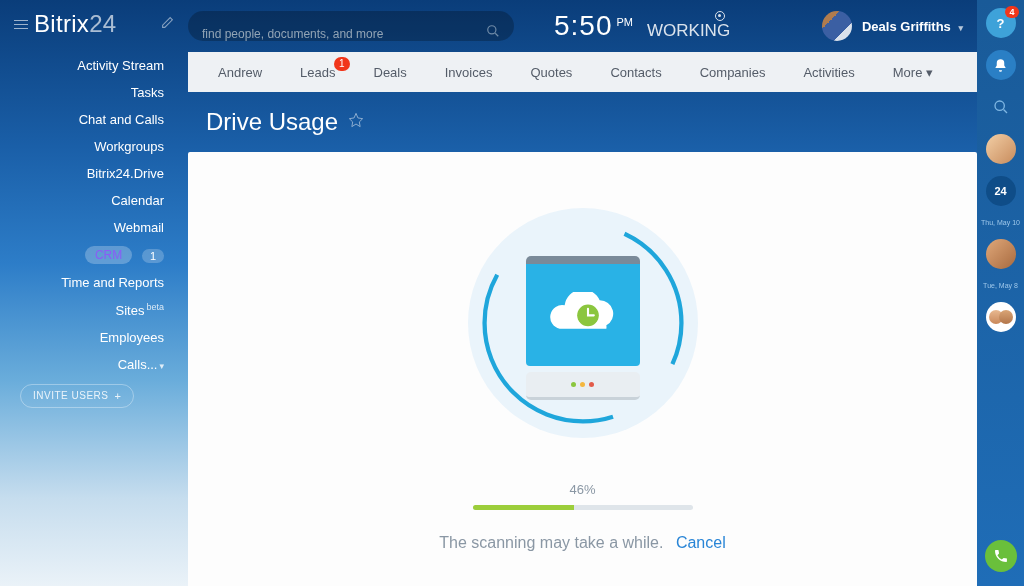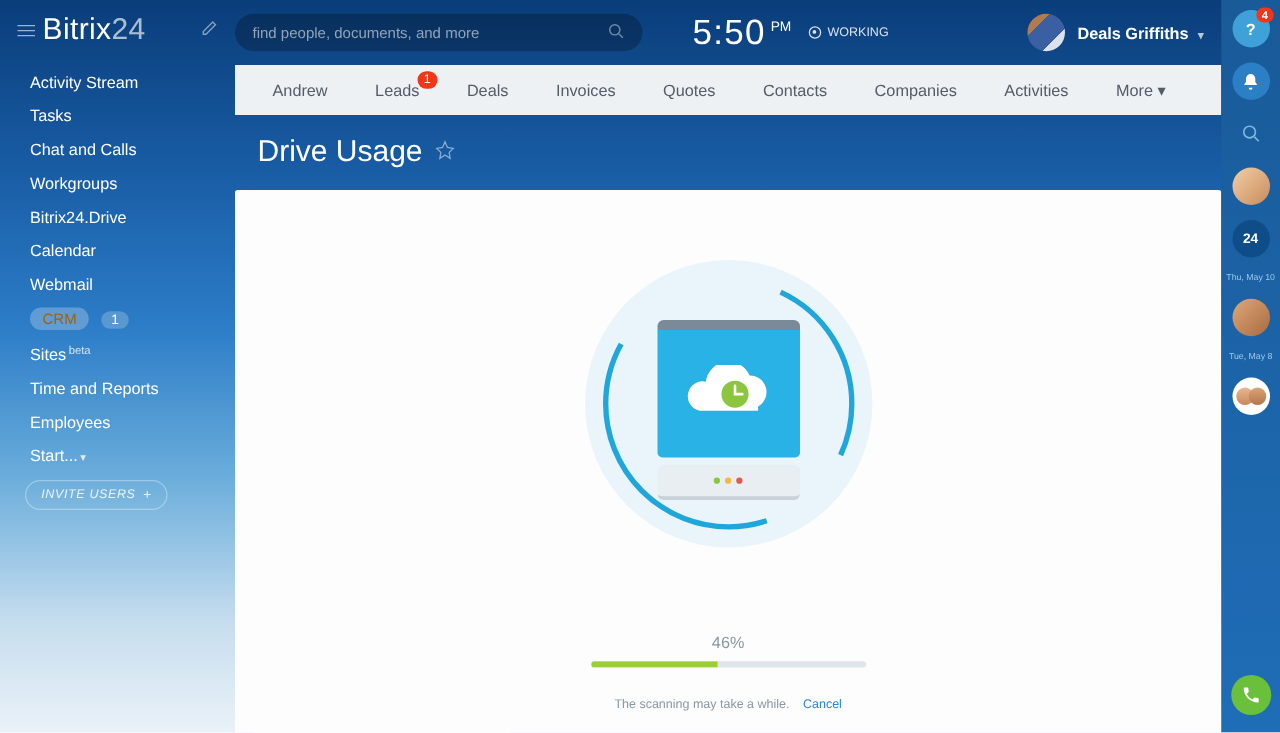--- a/index.html
+++ b/index.html
@@ -11,41 +11,41 @@
 .app-root { display: flex; height: 100%; }
 
 
 .sidebar { width: 188px; padding: 10px 0 0 0; color: #fff; font-size: 13px; }
 .brand-row { display: flex; align-items: center; padding: 0 14px 14px 14px; }
 .hamburger { width: 14px; margin-right: 6px; opacity: 0.6; cursor: pointer; }
 .hamburger div { height: 1px; background: #fff; margin: 3px 0; }
 .brand { font-size: 24px; font-weight: 400; letter-spacing: 0.3px; }
 .brand .b24 { opacity: 0.65; }
 .brand-edit { margin-left: auto; opacity: 0.5; cursor: pointer; }
-.nav { list-style: none; }
+.nav { list-style: none; text-align: right; }
 .nav li { padding: 6px 24px; cursor: pointer; position: relative; }
-.nav li.active .pill { background: rgba(255,255,255,0.25); color: #a16207; padding: 2px 10px; border-radius: 10px; font-size: 12px; }
+.nav li.active .pill { background: rgba(255,255,255,0.25); color: #8b5cf6; padding: 2px 10px; border-radius: 10px; font-size: 12px; }
 .nav li .badge-count { display: inline-block; background: rgba(255,255,255,0.22); color: #fff; padding: 1px 8px; border-radius: 10px; font-size: 11px; margin-left: 6px; vertical-align: middle; }
 .nav li .beta { font-size: 9px; vertical-align: super; opacity: 0.8; margin-left: 2px; }
 .nav li .chev { font-size: 9px; margin-left: 2px; opacity: 0.8; }
 .configure { padding: 18px 24px 6px 24px; font-size: 10px; letter-spacing: 0.6px; opacity: 0.7; cursor: pointer; }
-.invite { margin: 6px 20px; border: 1px solid rgba(255,255,255,0.4); color: #fff; font-size: 10px; letter-spacing: 0.5px; padding: 5px 12px; border-radius: 14px; display: inline-flex; align-items: center; cursor: pointer; opacity: 0.85; font-style: italic; }
+.invite { margin: 6px 20px; border: 1px solid rgba(255,255,255,0.4); color: #fff; font-size: 10px; letter-spacing: 0.5px; padding: 5px 12px; border-radius: 14px; display: inline-flex; align-items: center; cursor: pointer; opacity: 0.85; }
 .invite .plus { margin-left: 6px; font-size: 11px; }
 
 
 .main { flex: 1; position: relative; display: flex; flex-direction: column; }
 .topbar { display: flex; align-items: center; height: 52px; padding: 0 14px 0 0; color: #fff; }
-.search { flex: 0 0 326px; height: 30px; background: rgba(0,0,0,0.24); border-radius: 15px; display: flex; align-items: center; padding: 0 14px; color: #aab9c8; font-size: 12px; gap: 48px; }
+.search { flex: 0 0 326px; height: 30px; background: rgba(0,0,0,0.24); border-radius: 15px; display: flex; align-items: flex-end; padding: 0 14px; color: #aab9c8; font-size: 12px; gap: 48px; }
 .search input { background: transparent; border: none; outline: none; color: #fff; font-size: 12px; flex: 1; }
 .search input::placeholder { color: #92a4b5; }
 .search-icon { opacity: 0.7; }
 .clock { margin-left: 40px; display: flex; align-items: baseline; }
 .clock-time { font-size: 28px; font-weight: 300; letter-spacing: 1px; }
 .clock-ampm { font-size: 11px; margin-left: 4px; align-self: flex-start; margin-top: 6px; }
-.work-status { margin-left: 14px; font-size: 10px; opacity: 0.85; display: flex; align-items: flex-start; cursor: pointer; }
+.work-status { margin-left: 14px; font-size: 17px; opacity: 0.85; display: flex; align-items: flex-end; cursor: pointer; flex-direction: column; }
 .work-dot { width: 10px; height: 10px; border-radius: 50%; border: 1.5px solid #fff; margin-right: 5px; position: relative; }
 .work-dot::after { content:''; position:absolute; top:2px; left:2px; width:3px; height:3px; border-radius:50%; background:#fff; }
 .spacer { flex: 1; }
 .avatar { width: 30px; height: 30px; border-radius: 50%; background: linear-gradient(135deg, #b07c4e 30%, #3b5fa3 30%, #3b5fa3 70%, #dbe2ec 70%); margin-right: 10px; }
 .username { font-size: 13px; font-weight: 600; cursor: pointer; }
 .username .chev { font-size: 9px; margin-left: 4px; opacity: 0.7; }
 
 
 .subnav { height: 40px; background: #eef1f4; display: flex; align-items: center; padding: 0 18px; font-size: 13px; color: #545c68; }
 .subnav .tab { padding: 0 12px; cursor: pointer; position: relative; }
@@ -65,24 +65,24 @@
 .scan-bg { position: absolute; inset: 0; border-radius: 50%; background: #eaf4fb; }
 .ring { position: absolute; inset: 8px; }
 .device { position: absolute; top: 48px; left: 58px; width: 114px; height: 144px; }
 .dev-top { background: #7a8a99; height: 8px; border-radius: 5px 5px 0 0; }
 .dev-body { background: #29b2e6; height: 102px; border-radius: 0 0 4px 4px; position: relative; }
 .cloud { position: absolute; top: 28px; left: 14px; width: 86px; height: 50px; }
 .cloud-shape { fill: #fff; }
 .clockface { fill: #8bc63e; }
 .dev-base { background: #e9eef2; height: 28px; margin-top: 6px; border-radius: 5px; border-bottom: 3px solid #c9d2d9; display:flex; align-items:center; justify-content:center; gap:4px; }
 .dev-base .led { width:5px; height:5px; border-radius:50%; }
-.progress-wrap { text-align: center; margin-top: 68px; color: #8a97a4; font-size: 13px; }
+.progress-wrap { text-align: center; margin-top: 44px; color: #8a97a4; font-size: 13px; }
 .bar { width: 220px; height: 5px; background: #dfe5ea; margin: 8px auto 0 auto; border-radius: 3px; overflow: hidden; }
 .bar-fill { height: 100%; background: #9cce3b; }
-.scan-note { text-align: center; margin-top: 24px; color: #8a97a4; font-size: 10px; }
+.scan-note { text-align: center; margin-top: 24px; color: #8a97a4; font-size: 16px; }
 .scan-note a { color: #2985d6; text-decoration: none; margin-left: 8px; cursor: pointer; }
 
 
 .rail { width: 47px; background: linear-gradient(#195a98, #1f6db7); display: flex; flex-direction: column; align-items: center; padding-top: 8px; gap: 12px; position: relative; }
 .rail-item { width: 30px; height: 30px; border-radius: 50%; display: flex; align-items: center; justify-content: center; color: #fff; cursor: pointer; position: relative; font-size: 13px; }
 .rail-help { background: #3ea2d9; font-weight: 700; }
 .rail-bell { background: #2a7fc5; }
 .rail-search { color: #7fb7e3; }
 .rail-avatar { background: linear-gradient(135deg,#f3cfa6,#c78b5c); }
 .rail-24 { background: #0f4d88; font-size: 11px; font-weight: 700; }
@@ -120,24 +120,24 @@
       <li><span>Tasks</span></li>
       <li><span>Chat and Calls</span></li>
       <li><span>Workgroups</span></li>
       <li><span>Bitrix24.Drive</span></li>
       <li><span>Calendar</span></li>
       <li><span>Webmail</span></li>
       <li class="active">
         <span class="pill">CRM</span>
         <span class="badge-count">1</span>
       </li>
+      <li><span>Time and Reports</span></li>
       <li><span>Sites</span><span class="beta">beta</span></li>
-      <li><span>Time and Reports</span></li>
       <li><span>Employees</span></li>
-      <li><span>Start...</span><span class="chev">▾</span></li>
+      <li><span>Calls...</span><span class="chev">▾</span></li>
     </ul>
     <div class="invite">
       <span>INVITE USERS</span>
       <span class="plus">+</span>
     </div>
   </aside>
 
   <div class="main">
     <div class="topbar">
       <div class="search">

